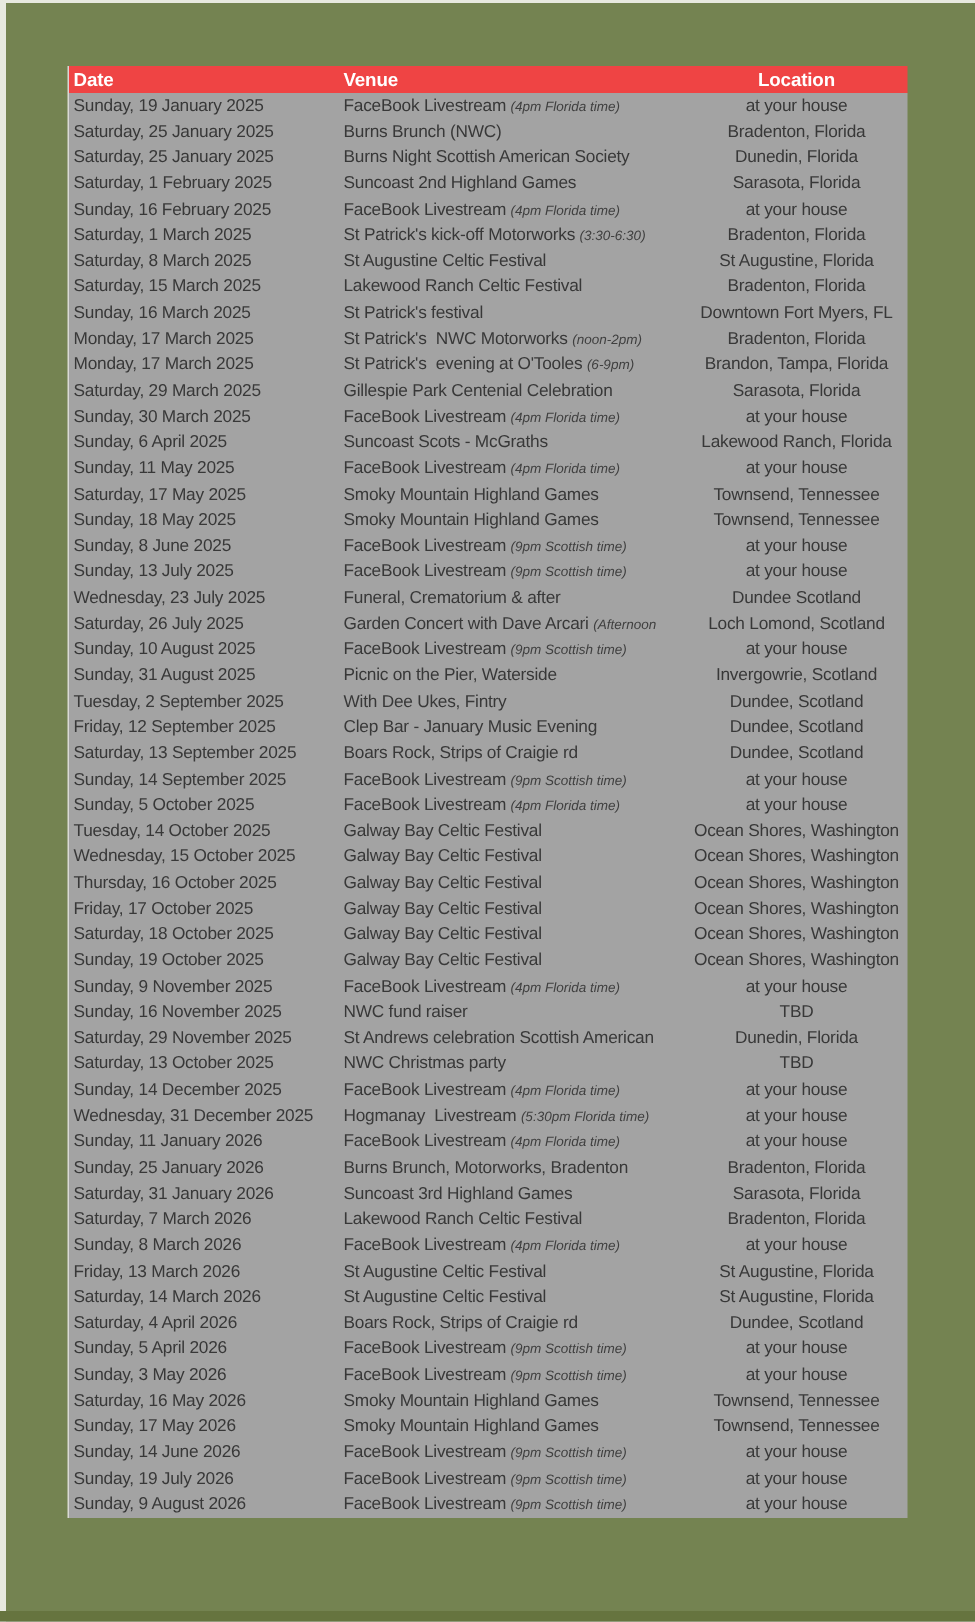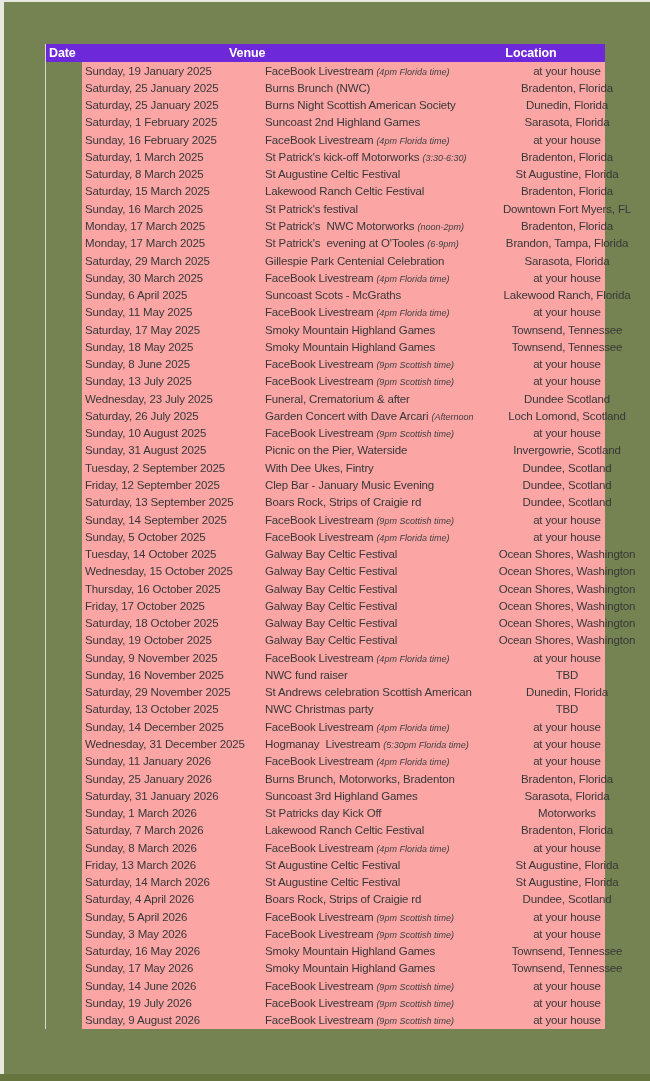--- a/index.html
+++ b/index.html
@@ -33,29 +33,28 @@
     position: absolute;
     left: 45px;
     top: 44px;
     width: 560px;
     border-left: 1px solid #d9d9d4;
   }
   .thead {
     display: flex;
     height: 18px;
     align-items: center;
-    background: #6d28d9;
+    background: #ef4444;
     color: #ffffff;
     font-weight: bold;
     font-size: 12.5px;
     letter-spacing: -0.1px;
   }
   .tbody {
-    background: #fca5a5;
-    margin-left: 36px;
+    background: #a3a3a3;
   }
   .tr {
     display: flex;
     height: 17.27px;
     align-items: center;
   }
   .th, .td {
     white-space: pre;
     overflow: hidden;
     flex: none;
@@ -346,25 +345,20 @@
     <div class="td col-venue"><span class="venue-main">Burns Brunch, Motorworks, Bradenton</span></div>
     <div class="td col-location">Bradenton, Florida</div>
   </div>
 
   <div class="tr">
     <div class="td col-date">Saturday, 31 January 2026</div>
     <div class="td col-venue"><span class="venue-main">Suncoast 3rd Highland Games</span></div>
     <div class="td col-location">Sarasota, Florida</div>
   </div>
 
-  <div class="tr">
-    <div class="td col-date">Sunday, 1 March 2026</div>
-    <div class="td col-venue"><span class="venue-main">St Patricks day Kick Off</span></div>
-    <div class="td col-location">Motorworks</div>
-  </div>
 
   <div class="tr">
     <div class="td col-date">Saturday, 7 March 2026</div>
     <div class="td col-venue"><span class="venue-main">Lakewood Ranch Celtic Festival</span></div>
     <div class="td col-location">Bradenton, Florida</div>
   </div>
 
   <div class="tr">
     <div class="td col-date">Sunday, 8 March 2026</div>
     <div class="td col-venue"><span class="venue-main">FaceBook Livestream</span><span class="venue-note">(4pm Florida time)</span></div>

